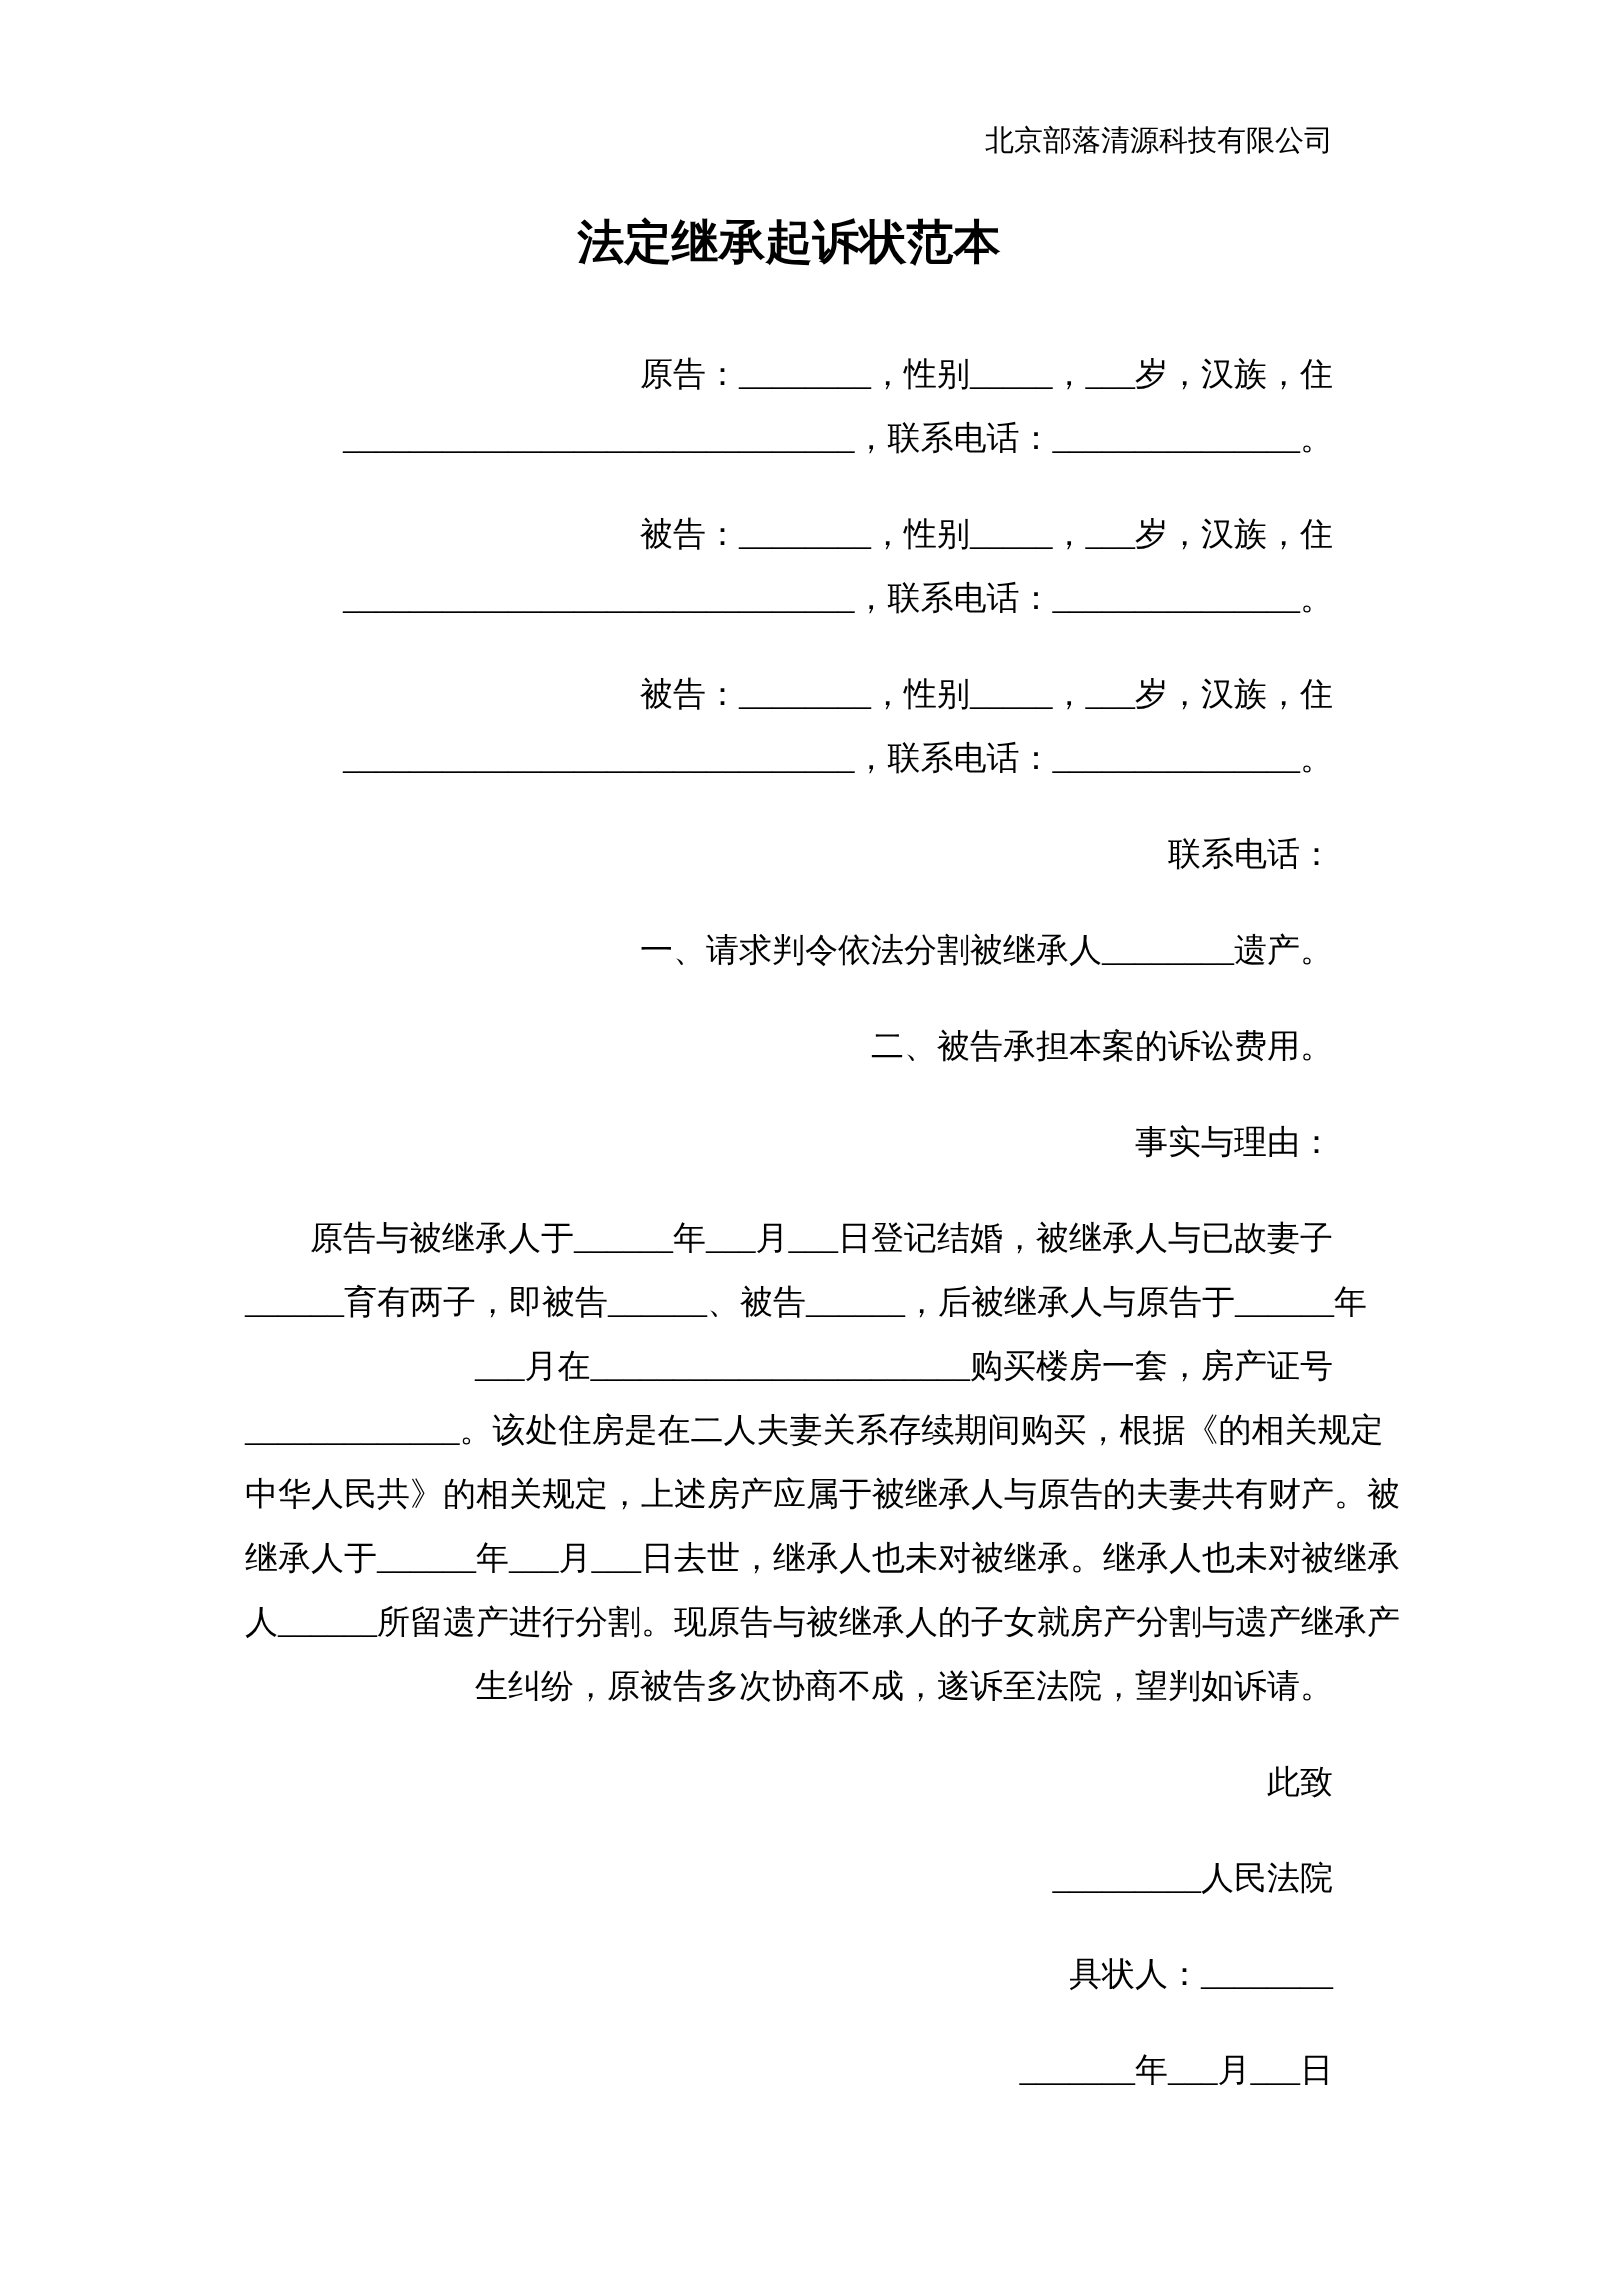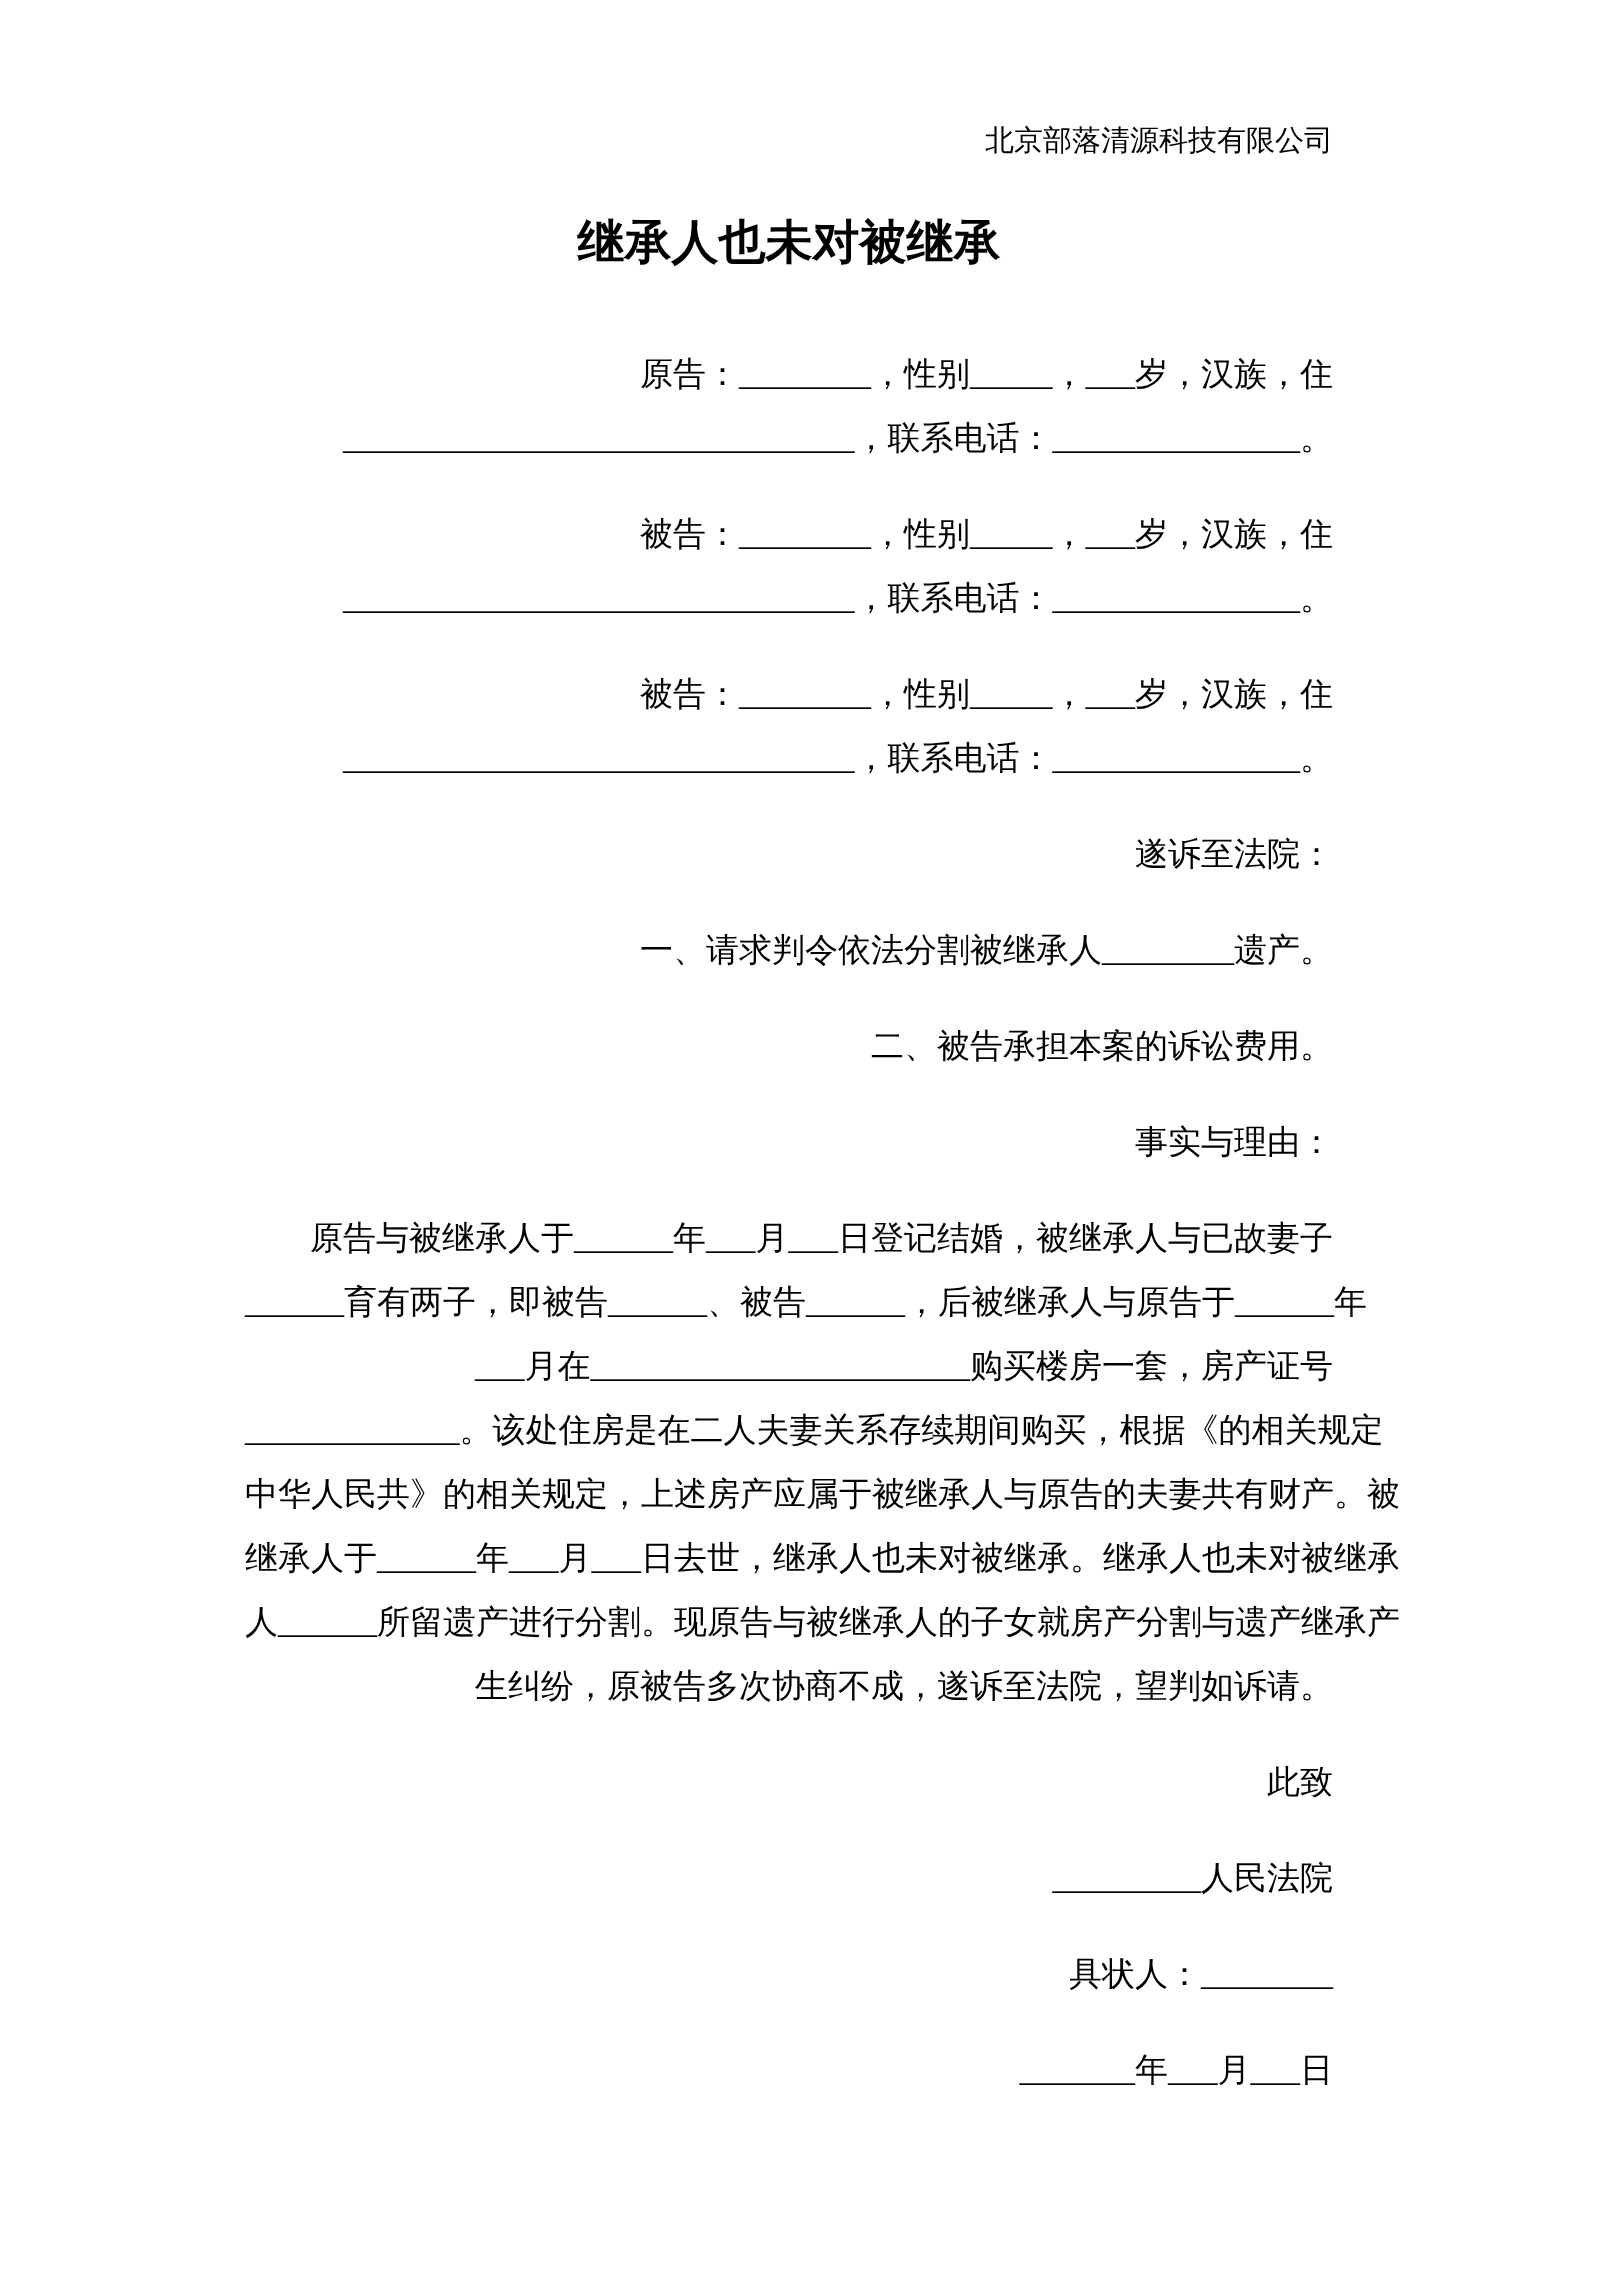--- a/index.html
+++ b/index.html
@@ -44,41 +44,41 @@
     .align-right { }
   </style>
 </head>
 <body>
 
 <div class="page">
   <div class="content">
 
     <div class="company-line">北京部落清源科技有限公司</div>
 
-    <div class="doc-title">继承人也未对被继承</div>
+    <div class="doc-title">法定继承起诉状范本</div>
 
     <div class="doc-body">
 
       <div class="para">
         <span class="line indent">原告：________，性别_____，___岁，汉族，住</span>
         <span class="line">_______________________________，联系电话：_______________。</span>
       </div>
 
       <div class="para">
         <span class="line indent">被告：________，性别_____，___岁，汉族，住</span>
         <span class="line">_______________________________，联系电话：_______________。</span>
       </div>
 
       <div class="para">
         <span class="line indent">被告：________，性别_____，___岁，汉族，住</span>
         <span class="line">_______________________________，联系电话：_______________。</span>
       </div>
 
       <div class="para">
-        <span class="line indent">遂诉至法院：</span>
+        <span class="line indent">联系电话：</span>
       </div>
       <div class="para">
         <span class="line indent">一、请求判令依法分割被继承人________遗产。</span>
       </div>
       <div class="para">
         <span class="line indent">二、被告承担本案的诉讼费用。</span>
       </div>
 
       <div class="para">
         <span class="line indent">事实与理由：</span>

